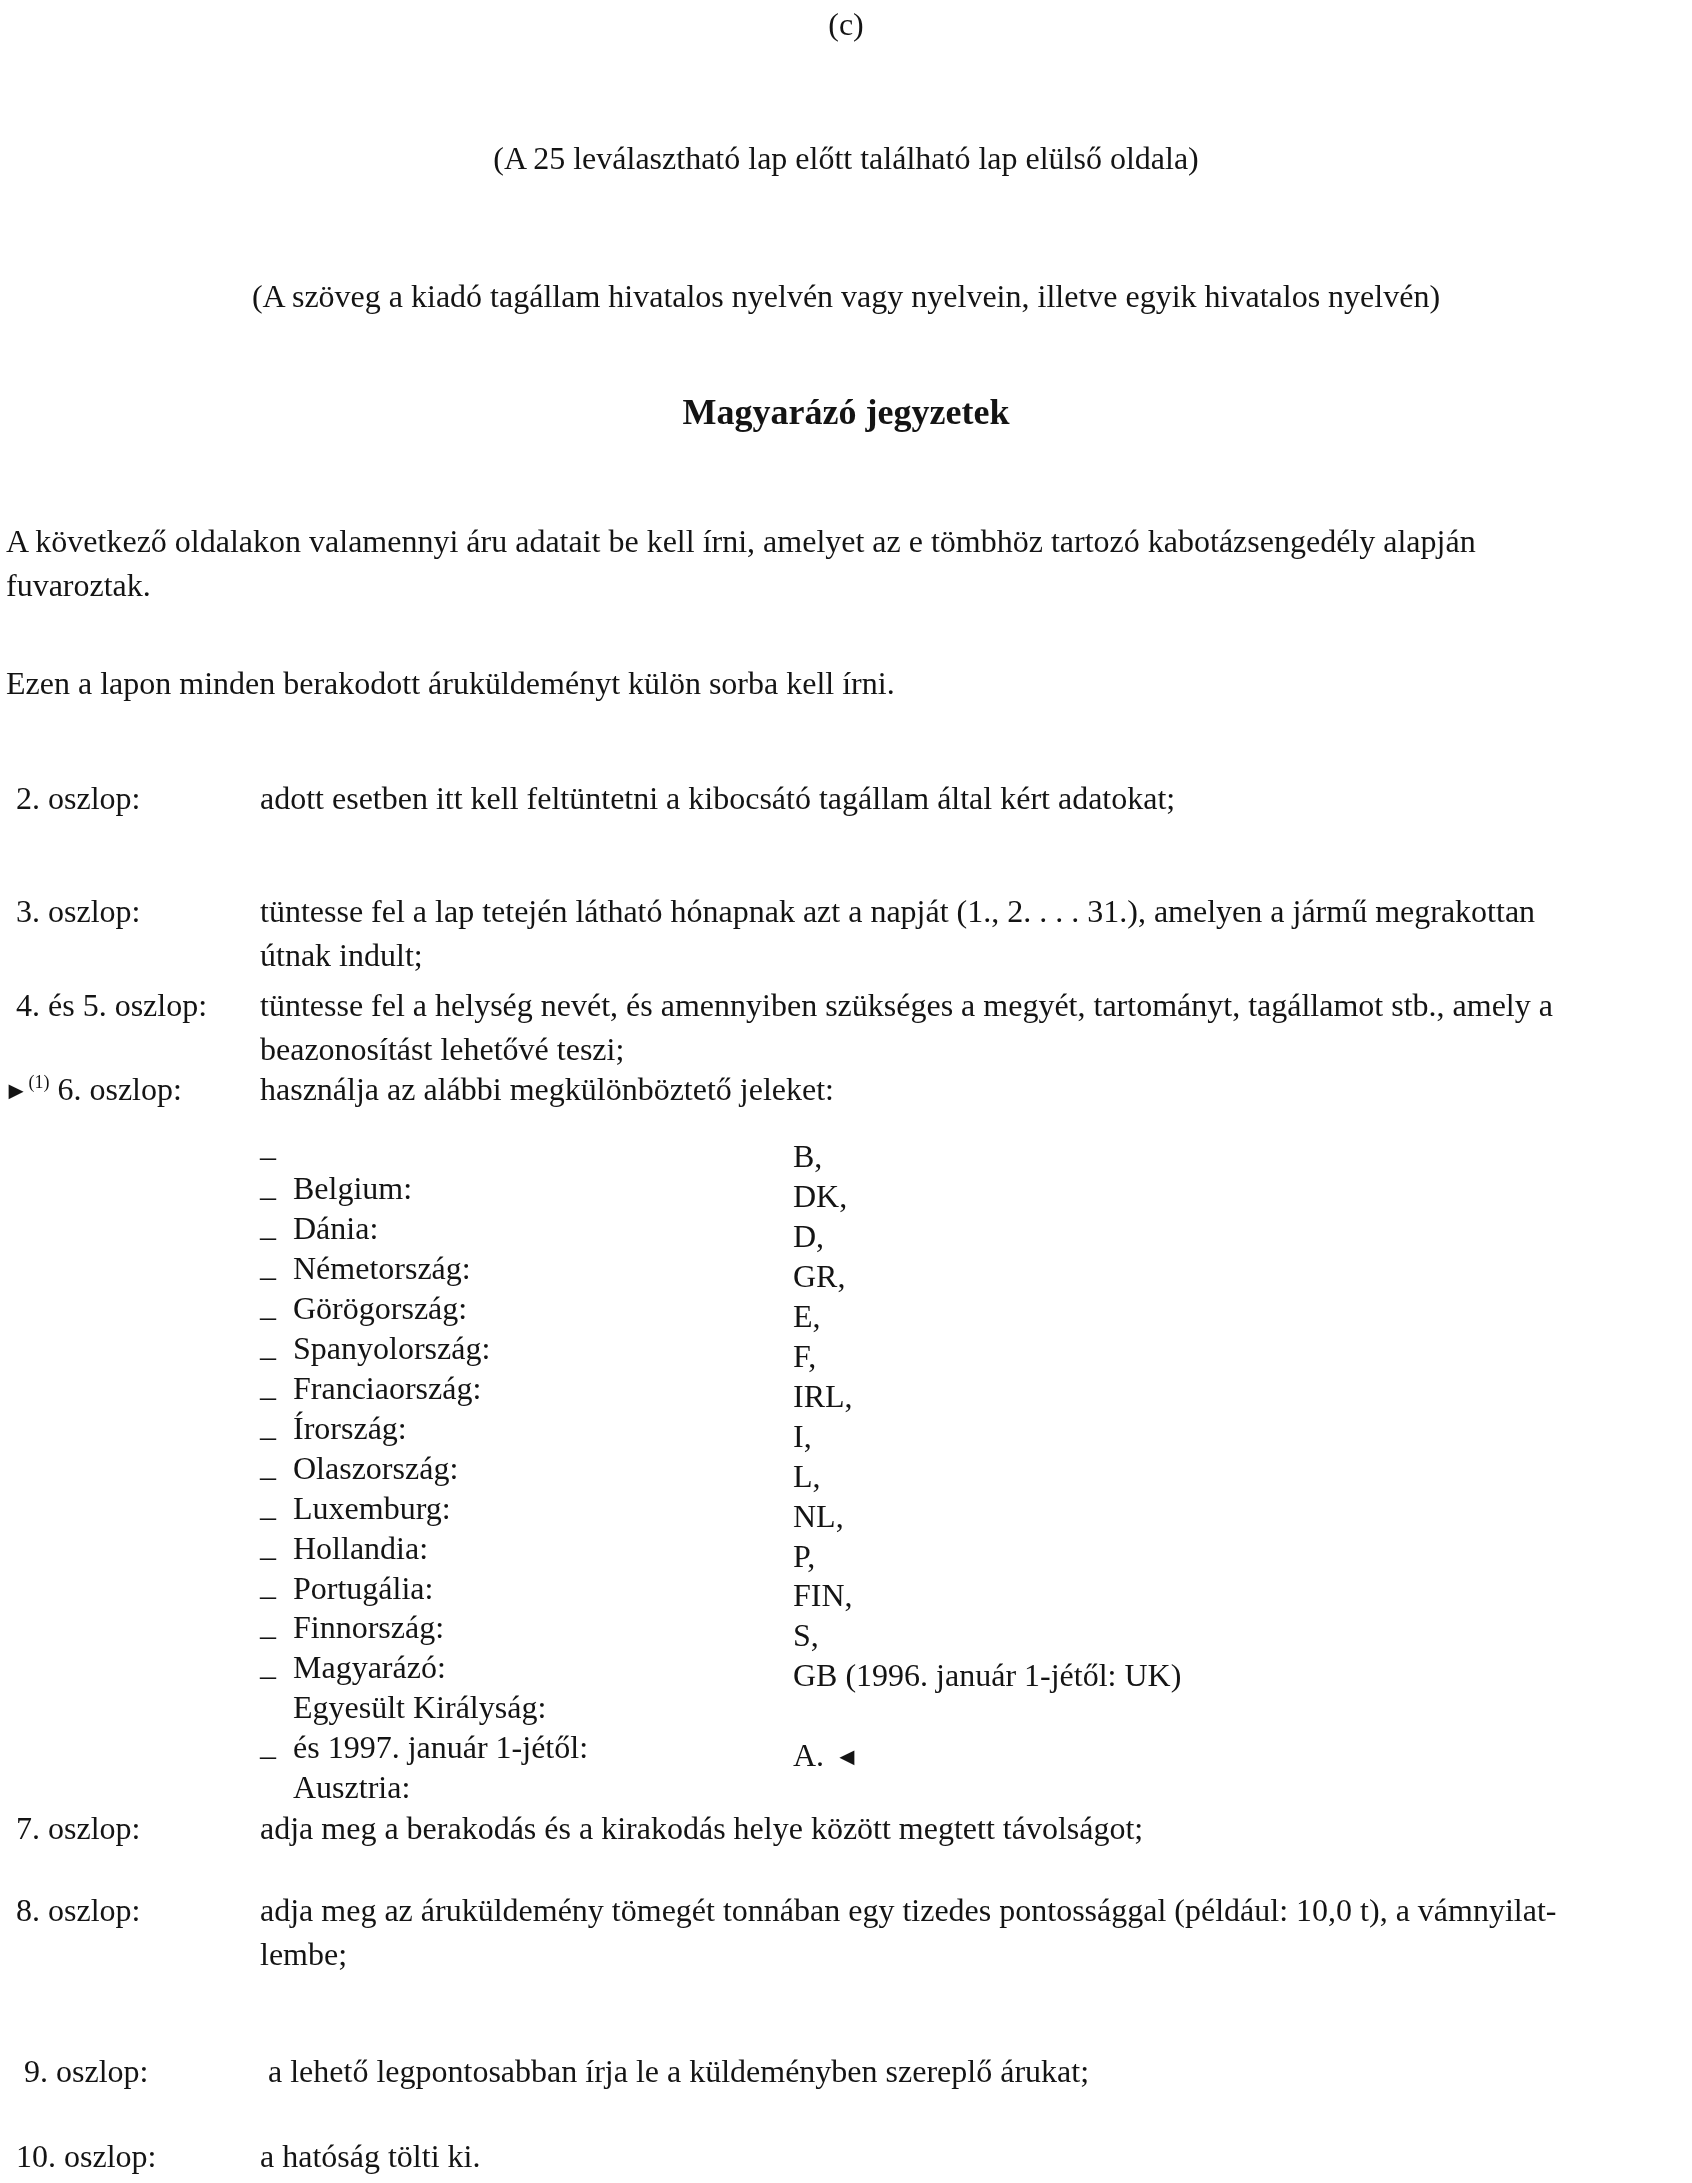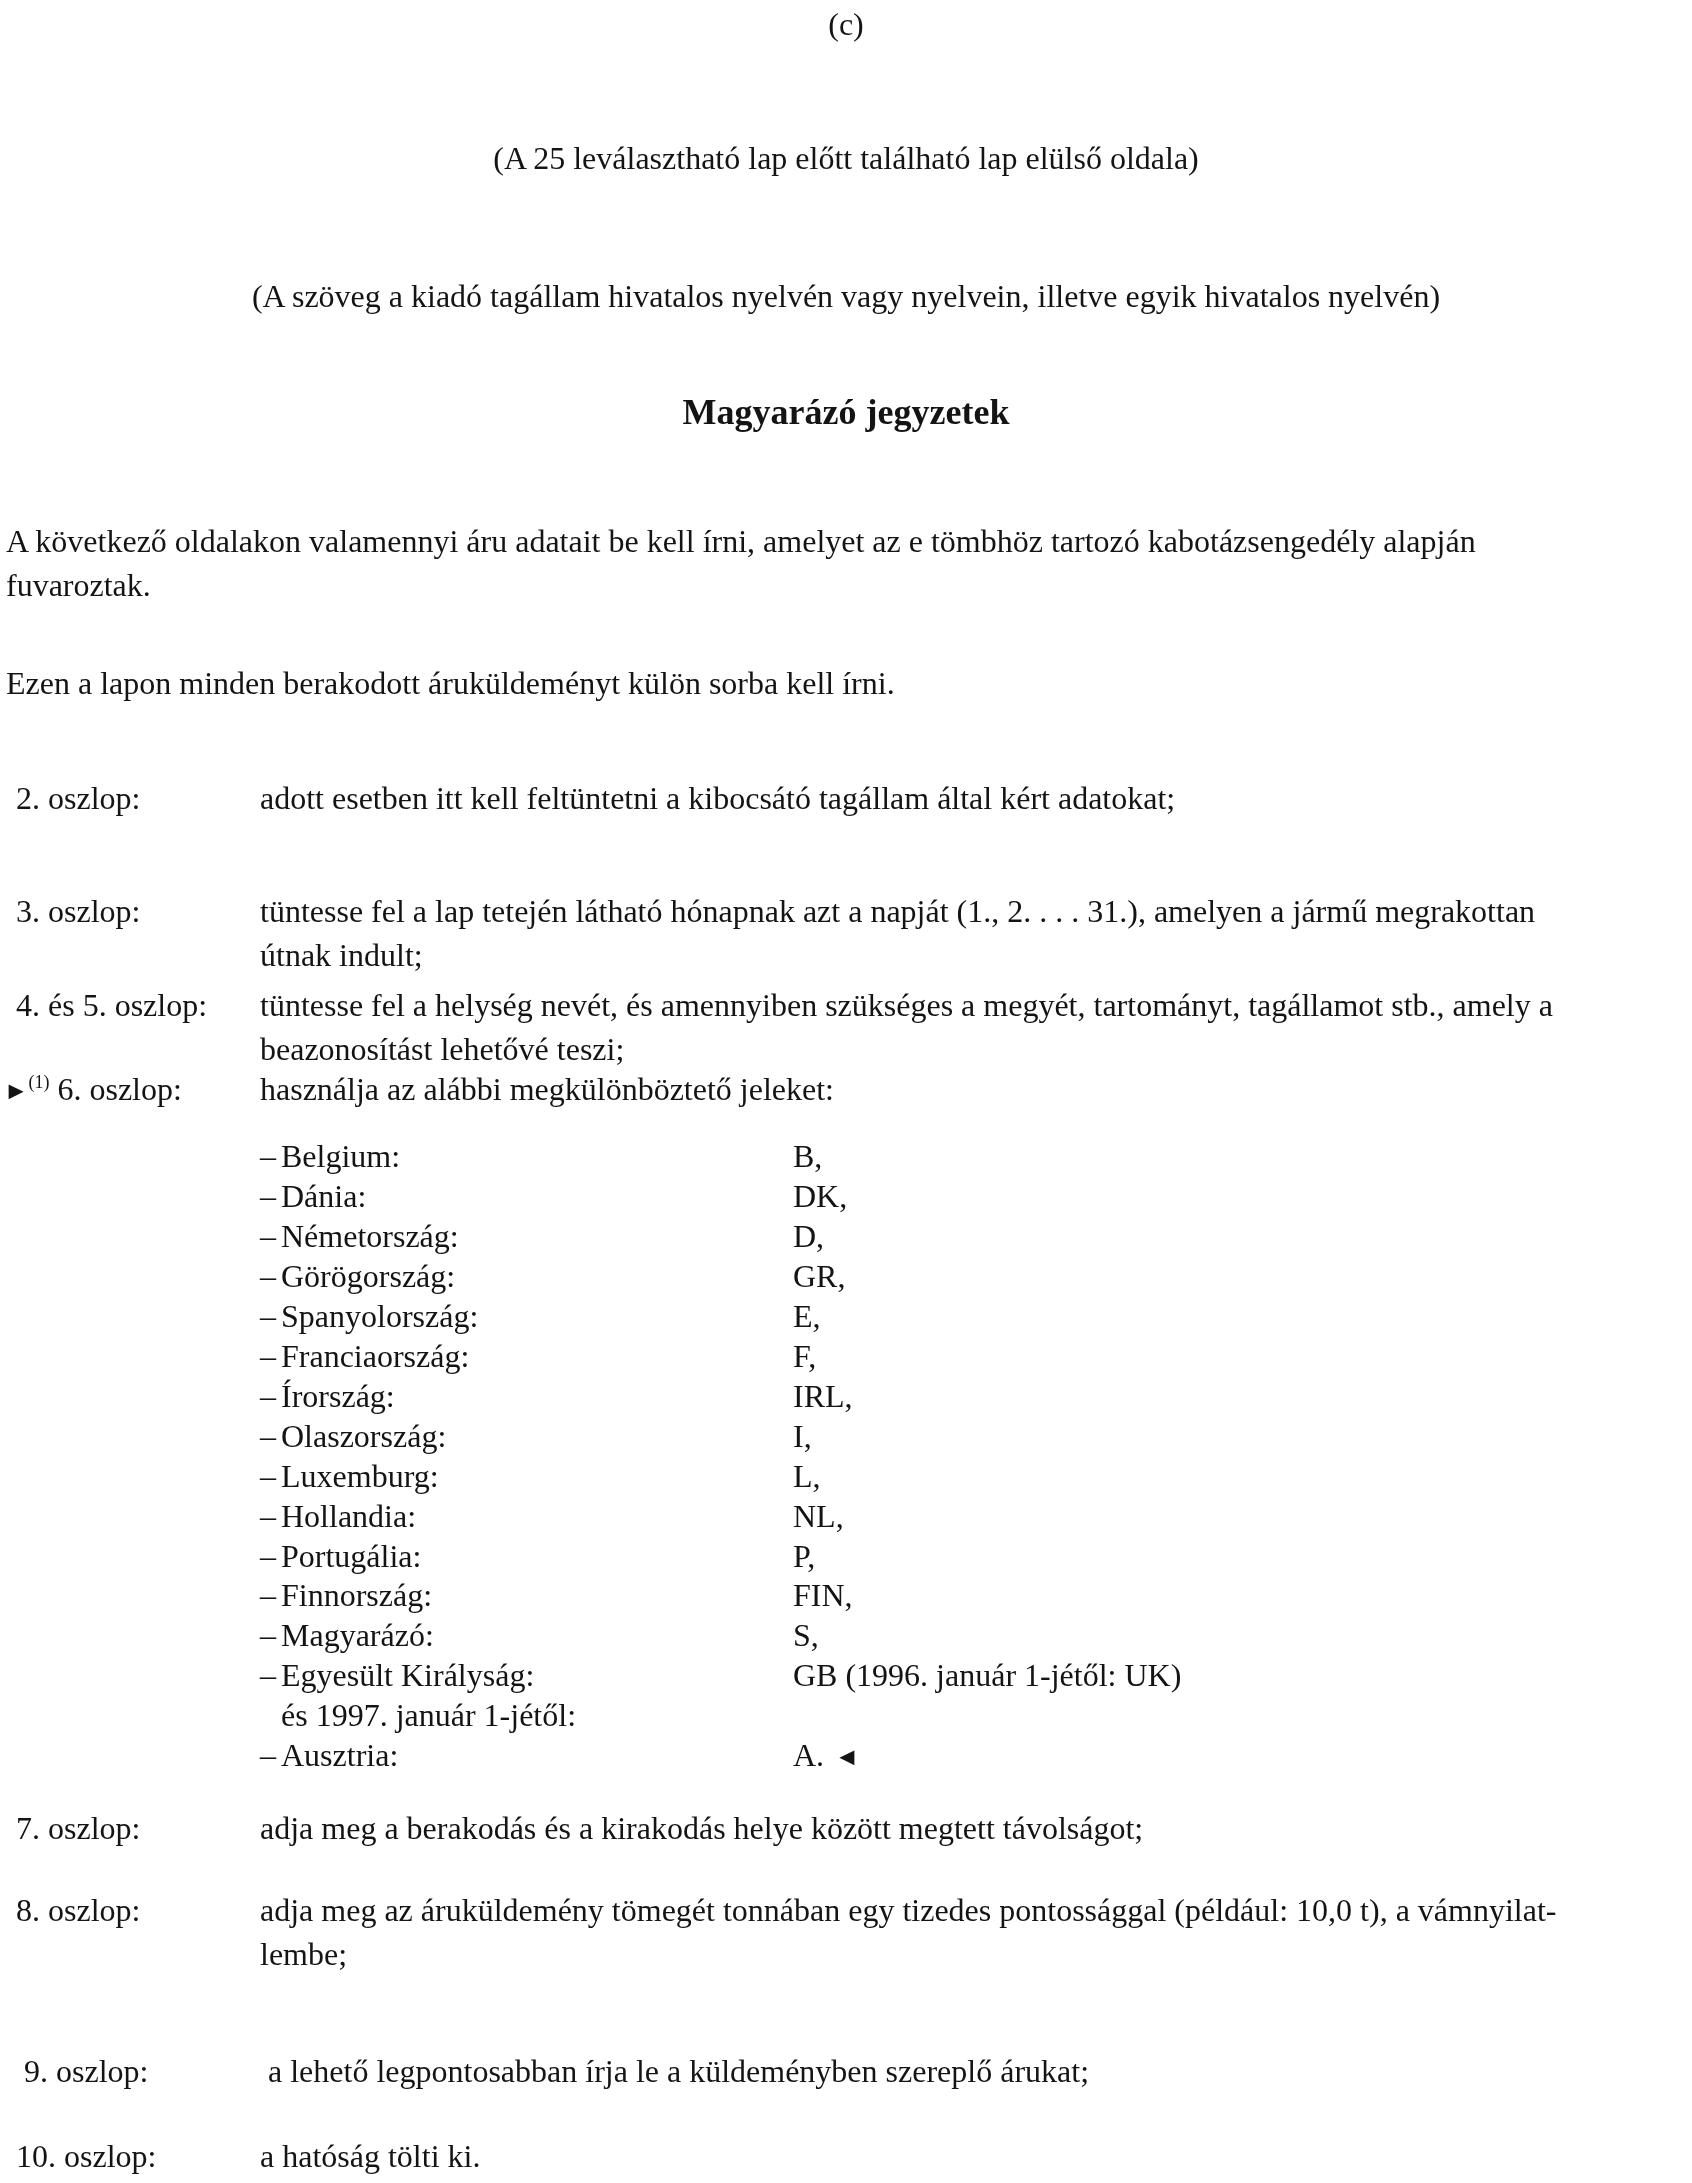--- a/index.html
+++ b/index.html
@@ -71,21 +71,21 @@
     width: 1428px;
   }
   .country-row {
     position: absolute;
     left: 0;
     height: 40px;
     line-height: 40px;
     width: 1428px;
   }
   .country-dash { position: absolute; left: 0; }
-  .country-name { position: absolute; left: 21px; white-space: nowrap; }
+  .country-name { position: absolute; left: 33px; white-space: nowrap; margin-top: 32px; }
   .country-code { position: absolute; left: 533px; white-space: nowrap; }
 </style>
 </head>
 <body>
 
 <div class="page">
 
   <div class="abs centered" style="top:1.5px;">(c)</div>
 
   <div class="abs centered" style="top:136px;">(A 25 leválasztható lap előtt található lap elülső oldala)</div>

